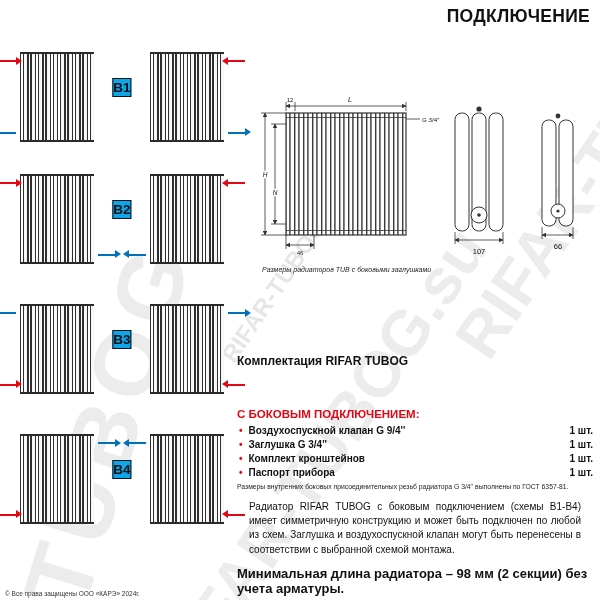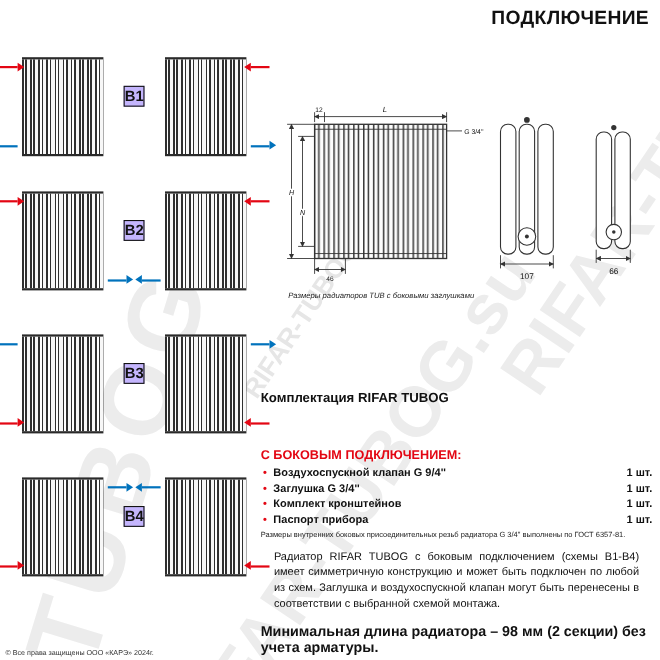--- a/index.html
+++ b/index.html
@@ -22,21 +22,21 @@
   .scheme-row{position:absolute;left:6px;width:232px;height:90px;z-index:1;}
   .row-b1{top:52px;}  .row-b2{top:174px;}  .row-b3{top:304px;text-decoration:underline;}  .row-b4{top:434px;}
   .rad-wrap{position:absolute;top:0;width:74px;height:90px;}
   .rad1{left:14px;}  .rad2{right:14px;}
   .radiator{width:74px;height:90px;box-sizing:border-box;
             border-top:2.5px solid #2a2a2a;border-bottom:2.5px solid #2a2a2a;
             background:repeating-linear-gradient(90deg,
               #2f2f2f 0 1.4px,#ffffff 1.4px 3px,#2f2f2f 3px 4.4px,#f7f7f7 4.4px 7.4px);}
   .scheme-label{position:absolute;left:50%;top:26px;transform:translateX(-50%);
             border:1.6px solid #111;padding:1px 0;font-weight:bold;font-size:13.5px;
-            background:#c4b5fd;z-index:2;}
+            background:#0ea5e9;z-index:2;}
 
   .arr{position:absolute;height:2.4px;width:17px;}
   .arr::after{content:"";position:absolute;top:-3.4px;width:0;height:0;
               border-top:4.4px solid transparent;border-bottom:4.4px solid transparent;}
   .arr.red{background:#e30613;}   .arr.blue{background:#0072bc;}
   .arr.pr::after{left:100%;border-left:6.5px solid #e30613;}
   .arr.blue.pr::after{border-left-color:#0072bc;}
   .arr.pl::after{right:100%;border-right:6.5px solid #e30613;}
   .arr.blue.pl::after{border-right-color:#0072bc;}
   .arr.tl{top:8px;left:-21px;}   .arr.bl{bottom:8px;left:-21px;}

